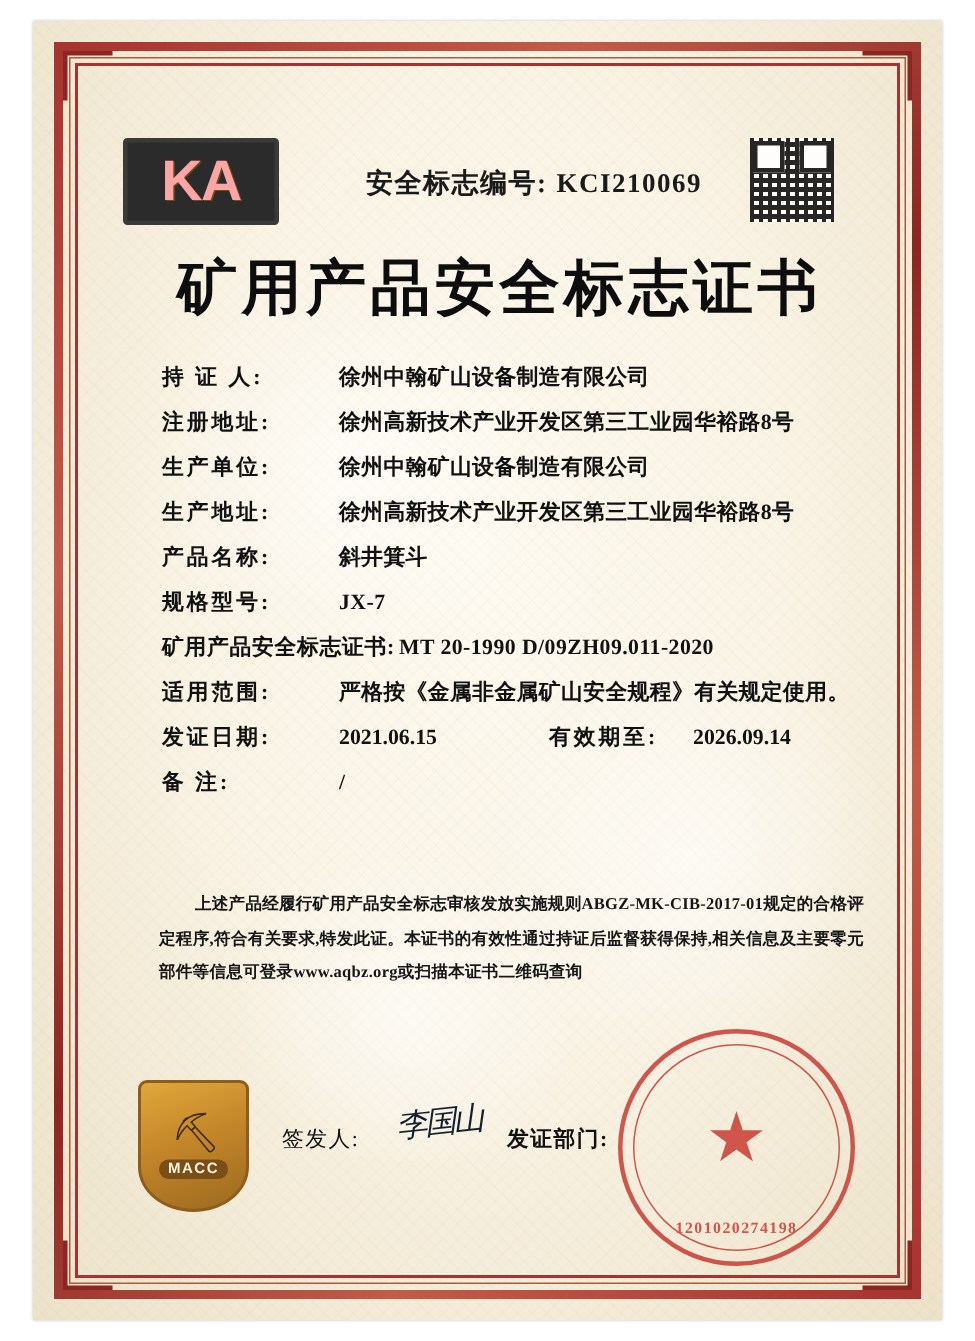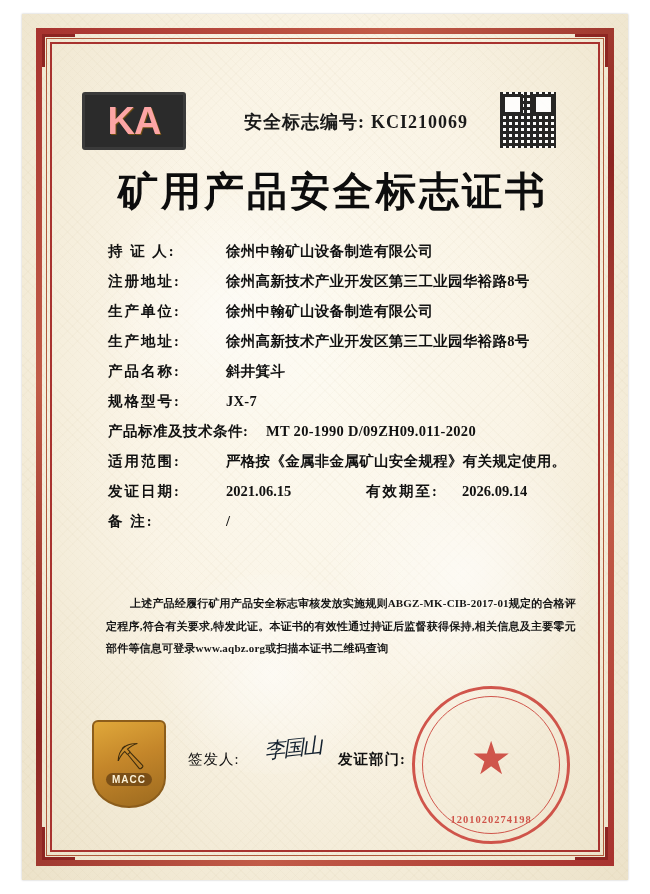--- a/index.html
+++ b/index.html
@@ -394,21 +394,21 @@
       </div>
       <div class="row">
         <div class="lbl">产品名称:</div>
         <div class="val">斜井箕斗</div>
       </div>
       <div class="row">
         <div class="lbl">规格型号:</div>
         <div class="val">JX-7</div>
       </div>
       <div class="row wide">
-        <div class="lbl">产品标准及技术条件:</div>
+        <div class="lbl">矿用产品安全标志证书:</div>
         <div class="val">MT 20-1990 D/09ZH09.011-2020</div>
       </div>
       <div class="row">
         <div class="lbl">适用范围:</div>
         <div class="val">严格按《金属非金属矿山安全规程》有关规定使用。</div>
       </div>
       <div class="row dual">
         <div class="lbl">发证日期:</div>
         <div class="dual-val">2021.06.15</div>
         <div class="dual-right-lbl">有效期至:</div>

